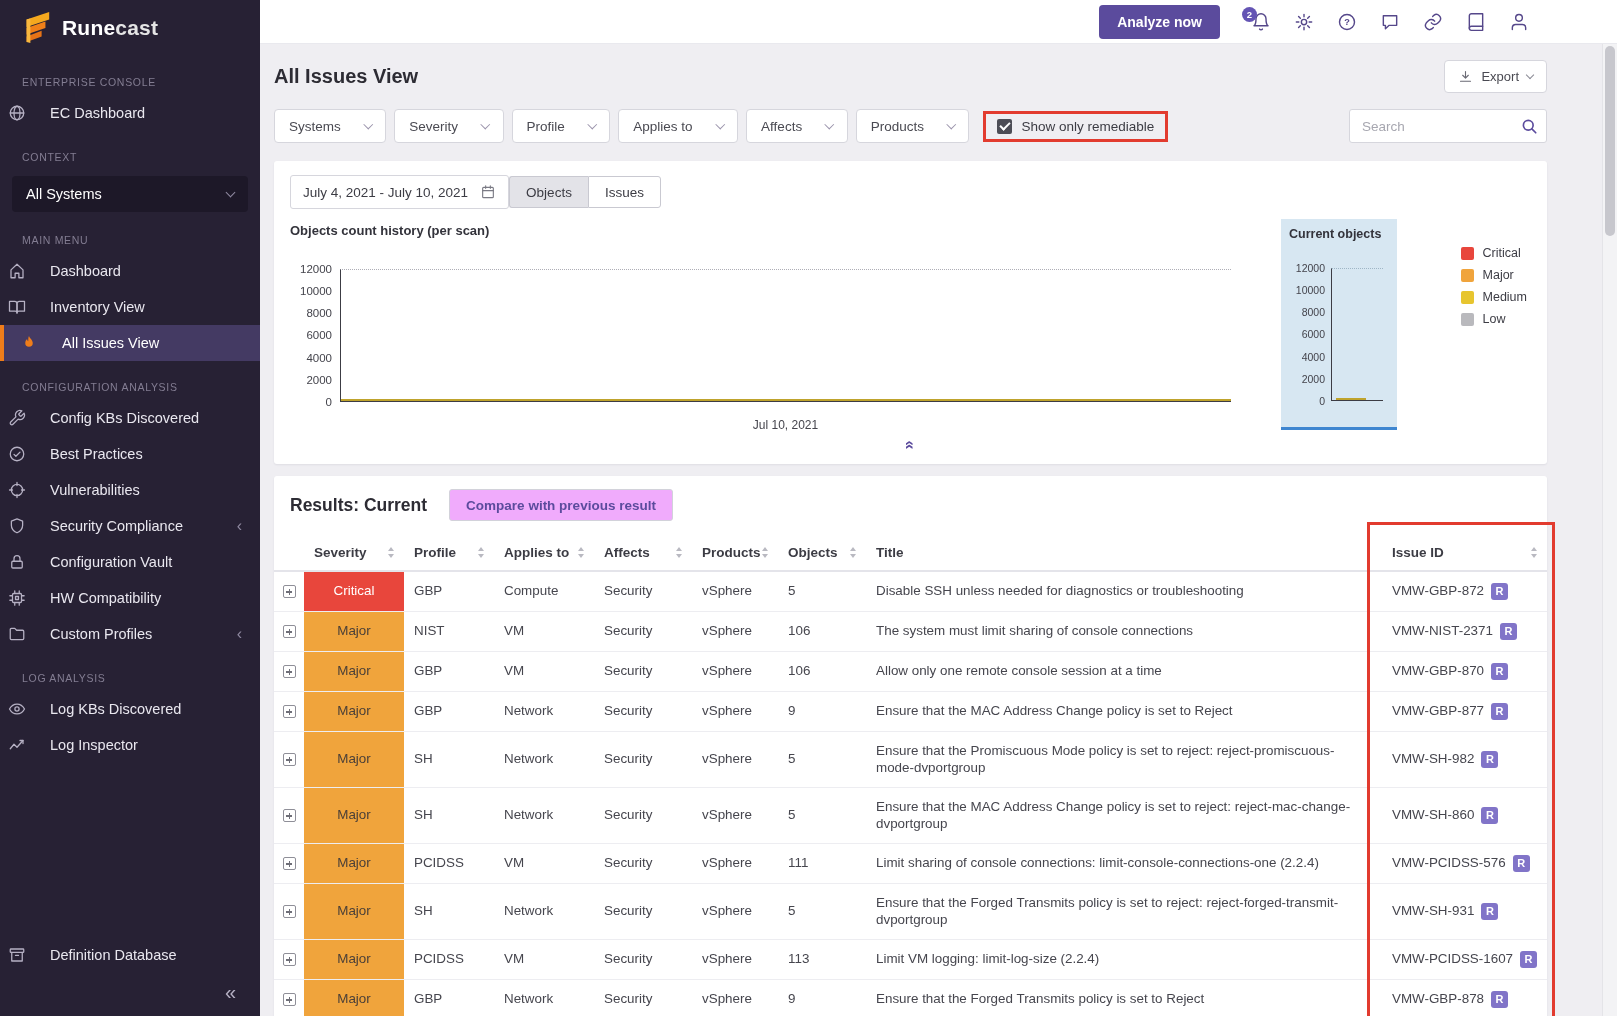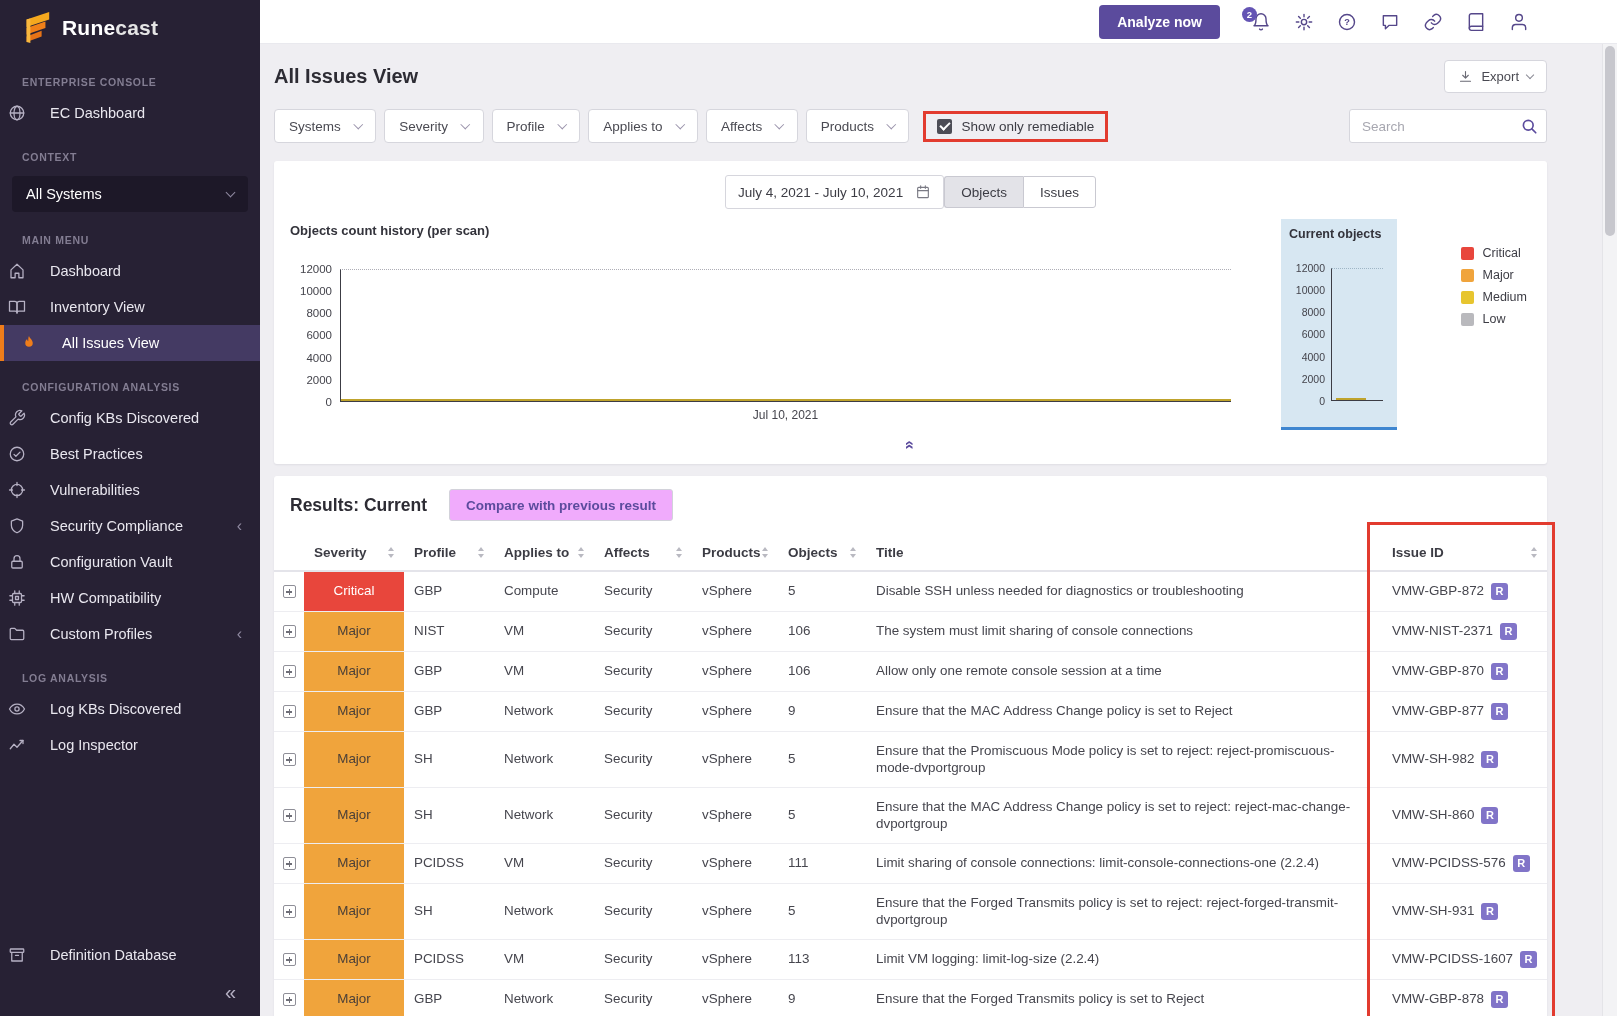--- a/index.html
+++ b/index.html
@@ -4,21 +4,21 @@
 <style>
 * {box-sizing:border-box;margin:0;padding:0}
 html,body {width:1617px;height:1016px;overflow:hidden;font-family:"Liberation Sans",sans-serif;background:#efeef2;color:#3c3c44}
 
 
 .sidebar {position:absolute;left:0;top:0;width:260px;height:1016px;background:#272134;display:flex;flex-direction:column;z-index:10}
 .logo-row {display:flex;align-items:center;gap:10px;padding:10px 20px;height:56px;flex:none}
 .brand {font-size:21px;font-weight:bold;letter-spacing:.2px}
 .brand .b1 {color:#fff}
 .brand .b2 {color:#e5e5e5}
-.slabel {font-size:10.5px;font-weight:bold;letter-spacing:.7px;color:#837d92;padding:20px 22px 7px;flex:none}
+.slabel {font-size:10.5px;font-weight:normal;letter-spacing:.7px;color:#837d92;padding:20px 22px 7px;flex:none}
 .sitem {display:flex;align-items:center;gap:24px;padding:0 18px 0 4px;height:36px;font-size:14.5px;color:#e9e7ef;cursor:pointer;border-left:4px solid transparent;flex:none}
 .sitem svg {width:18px;height:18px;stroke:#b6b1c4;fill:none;stroke-width:1.7;stroke-linecap:round;stroke-linejoin:round;flex:none}
 .sitem.active {background:#443a63;border-left-color:#ef7d1a;color:#fff;padding-left:16px}
 .sitem svg.flame {stroke:none;fill:#ef7d1a}
 .sitem .chev {margin-left:auto;color:#8f89a0;font-size:16px;line-height:1}
 .context-box {margin:6px 12px 2px;background:#1d1828;border-radius:4px;display:flex;align-items:center;justify-content:space-between;padding:10px 14px;color:#fff;font-size:14.5px;cursor:pointer;flex:none}
 .caret {width:7px;height:7px;border-right:1.7px solid currentColor;border-bottom:1.7px solid currentColor;transform:rotate(45deg);display:inline-block;margin-top:-3px;flex:none}
 .context-box .caret {color:#8f89a0}
 .sb-spacer {flex:1}
 .sb-bottom {display:flex;justify-content:flex-end;padding:8px 24px 12px;color:#b6b1c4;font-size:20px;cursor:pointer;flex:none}
@@ -34,53 +34,53 @@
 
 
 .content {padding:16px 70px 0 14px;height:972px;overflow:hidden}
 .page-head {display:flex;align-items:center;justify-content:space-between}
 .page-title {font-size:20px;font-weight:bold;color:#2d2c34}
 .btn-light {background:#fff;border:1px solid #d6d6dd;border-radius:4px;padding:8px 13px;font-size:13px;color:#4a4a52;display:inline-flex;align-items:center;gap:8px;cursor:pointer;font-family:inherit}
 .btn-light svg {width:15px;height:15px;stroke:#6a6a74;fill:none;stroke-width:1.8;stroke-linecap:round;stroke-linejoin:round}
 .btn-light .caret {width:6px;height:6px;color:#8a8a94}
 
 .filter-row {display:flex;align-items:center;margin-top:16px}
-.fbtn {background:#fff;border:1px solid #d6d6dd;border-radius:4px;height:34px;padding:0 14px;font-size:13.5px;color:#4a4a52;display:inline-flex;align-items:center;gap:14px;margin-right:8px;cursor:pointer;font-family:inherit}
+.fbtn {background:#fff;border:1px solid #d6d6dd;border-radius:4px;height:34px;padding:0 14px;font-size:13.5px;color:#4a4a52;display:inline-flex;align-items:center;gap:24px;margin-right:8px;cursor:pointer;font-family:inherit}
 .fbtn .caret {color:#9a93ab;width:6.5px;height:6.5px}
 .anno-remediable {display:inline-flex;align-items:flex-end;gap:9px;border:3px solid #e23b2f;padding:5px 11px;margin-left:6px}
 .cbx {appearance:none;width:15px;height:15px;border-radius:2px;background:#4d4d56;position:relative;cursor:pointer;flex:none}
 .cbx:checked::after {content:"";position:absolute;left:4.5px;top:1.5px;width:4px;height:8px;border:solid #fff;border-width:0 2px 2px 0;transform:rotate(45deg)}
 .cbx-label {font-size:13.5px;color:#3c3c44}
 .search {margin-left:auto;position:relative;width:198px}
 .search input {width:100%;height:34px;border:1px solid #d6d6dd;border-radius:3px;padding:0 34px 0 12px;font-size:13.5px;font-family:inherit;color:#3c3c44;background:#fff}
 .search input::placeholder {color:#a7a7b0}
 .search svg {position:absolute;right:9px;top:8px;width:18px;height:18px;stroke:#5b4b9d;stroke-width:2.2;fill:none;stroke-linecap:round}
 
 
 .card {background:#fff;border-radius:3px;box-shadow:0 1px 2px rgba(40,40,60,.08)}
 .chart-card {margin-top:18px;padding:14px 16px 6px}
-.card-toprow {display:flex;align-items:center;justify-content:center}
+.card-toprow {display:flex;align-items:center;justify-content:flex-start}
 .datebox {display:inline-flex;align-items:center;gap:12px;border:1px solid #d6d6dd;border-radius:3px;height:34px;padding:0 12px;font-size:13.5px;color:#3c3c44;cursor:pointer}
 .datebox svg {width:16px;height:16px;stroke:#7a7a84;fill:none;stroke-width:1.7;stroke-linecap:round}
 .toggle {display:inline-flex}
 .toggle .tbtn {height:32px;padding:0 16px;font-size:13.5px;font-family:inherit;cursor:pointer;border:1px solid #c9c9d1;background:#fff;color:#3c3c44}
 .toggle .tbtn.on {background:#e3e3e8}
 .toggle .tbtn:first-child {border-radius:3px 0 0 3px;border-right:none}
 .toggle .tbtn:last-child {border-radius:0 3px 3px 0}
 .chart-area {position:relative;height:207px;margin-top:10px}
 .history {position:absolute;left:0;top:0;right:300px}
 .chart-title {font-size:13px;font-weight:bold;color:#33333b;padding-top:4px}
 .chart-flex {display:flex;margin-top:31px}
 .y-axis {width:50px;display:flex;flex-direction:column;justify-content:space-between;height:133px;padding-right:8px;font-size:11.5px;color:#44444c}
 .y-tick {height:0;display:flex;align-items:center;justify-content:flex-end}
 .plot {flex:1;height:133px;position:relative;border-left:1px solid #3c3c44;border-bottom:1px solid #3c3c44;border-top:1px dotted #aeaeb6}
 .fill {position:absolute;left:0;right:0;bottom:0;display:flex;flex-direction:column-reverse}
 .seg {width:100%}
 .seg:last-child {border-top:2px solid #bfa32c}
-.x-label {margin-left:50px;text-align:center;font-size:12px;color:#45454d;margin-top:6px}
+.x-label {margin-left:50px;text-align:center;font-size:12px;color:#45454d;margin-top:16px}
 .current-panel {position:absolute;right:134px;top:0;width:116px;height:211px;background:#d7e7f2;border-bottom:3px solid #3f86d0;padding:8px 8px 0}
 .cp-title {font-size:12.5px;font-weight:bold;color:#33333b}
 .cp-chart {display:flex;margin-top:27px}
 .cp-chart .y-axis {width:42px;font-size:10.5px;padding-right:6px}
 .cp-chart .plot {flex:none;width:52px;border-top:1px dotted #9fb6c6}
 .cp-chart .fill {left:4px;right:auto;width:30px}
 .legend {position:absolute;right:4px;top:27px;display:flex;flex-direction:column;gap:8px}
 .litem {display:flex;align-items:center;gap:9px;font-size:12.5px;color:#3c3c44}
 .lsw {width:13px;height:13px;border-radius:2px;flex:none}
 .chart-collapse {text-align:center;padding:10px 0 4px;color:#5b4b9d}

